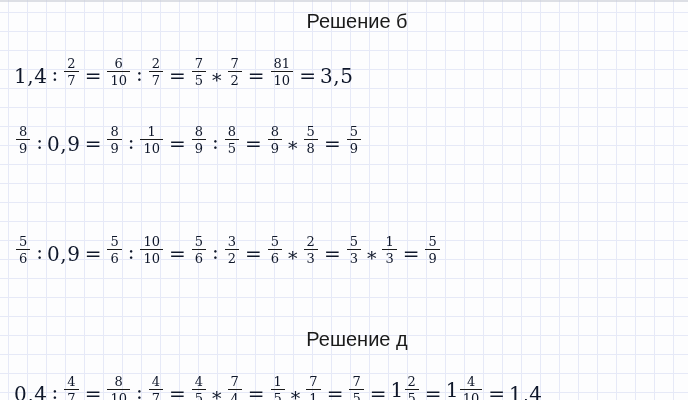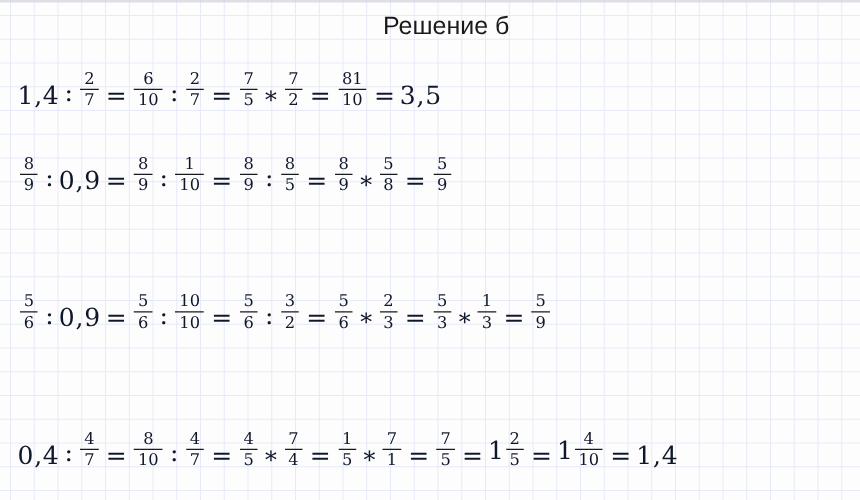--- a/index.html
+++ b/index.html
@@ -201,20 +201,21 @@
         </span>
         <span class="op op-eq">=</span>
         <span class="frac">
           <span class="fn">5</span>
           <span class="fd">9</span>
         </span>
       </div>
   </div>
 
   <div class="section">
+    <div class="heading">Решение д</div>
     <div class="equation">
         <span class="num">0,4</span>
         <span class="op op-colon">:</span>
         <span class="frac">
           <span class="fn">4</span>
           <span class="fd">7</span>
         </span>
         <span class="op op-eq">=</span>
         <span class="frac">
           <span class="fn">8</span>

